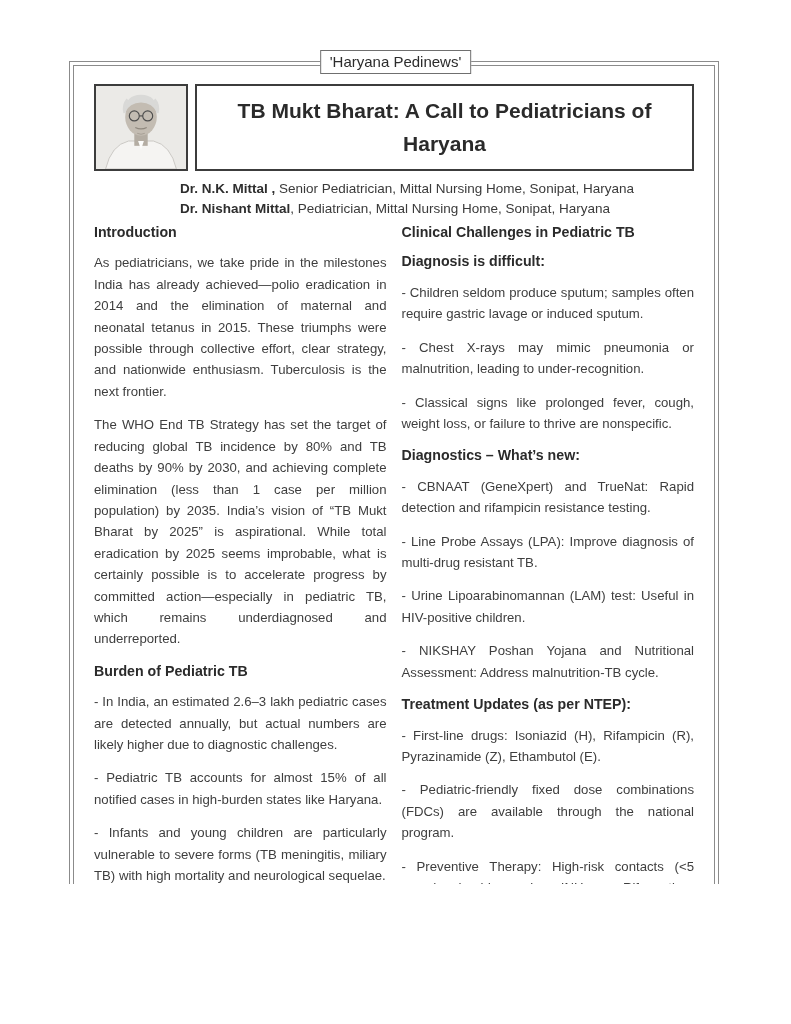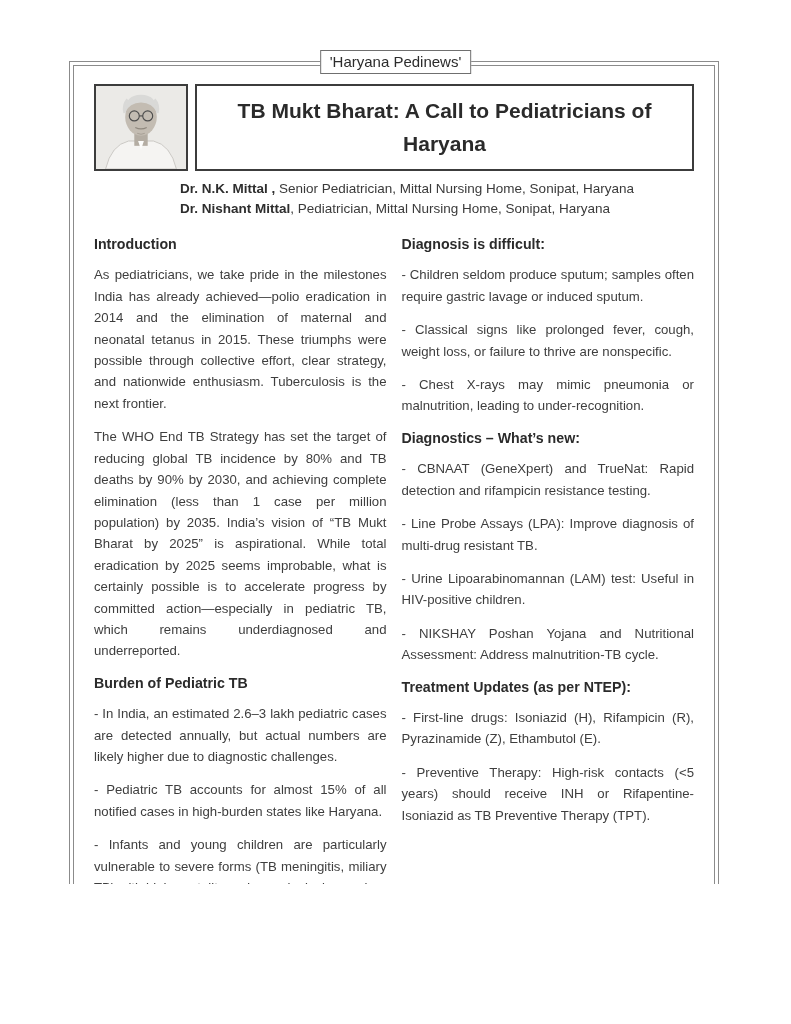--- a/index.html
+++ b/index.html
@@ -101,21 +101,21 @@
   .authors {
     margin: 8px 0 4px 86px;
     font-size: 13.5px;
     line-height: 20px;
     color: #3a3a3a;
   }
   .authors .author-name { font-weight: bold; color: #2e2e2e; }
   .columns {
     display: flex;
     gap: 15px;
-    margin-top: 16px;
+    margin-top: 4px;
   }
   .col { flex: 1; min-width: 0; }
   .col h3 {
     font-size: 14.2px;
     font-weight: bold;
     color: #2b2b2b;
     margin: 0 0 11px 0;
     line-height: 1.3;
   }
   .col p {
@@ -172,31 +172,33 @@
           <h3>Introduction</h3>
           <p>As pediatricians, we take pride in the milestones India has already achieved—polio eradication in 2014 and the elimination of maternal and neonatal tetanus in 2015. These triumphs were possible through collective effort, clear strategy, and nationwide enthusiasm. Tuberculosis is the next frontier.</p>
           <p>The WHO End TB Strategy has set the target of reducing global TB incidence by 80% and TB deaths by 90% by 2030, and achieving complete elimination (less than 1 case per million population) by 2035. India’s vision of “TB Mukt Bharat by 2025” is aspirational. While total eradication by 2025 seems improbable, what is certainly possible is to accelerate progress by committed action—especially in pediatric TB, which remains underdiagnosed and underreported.</p>
           <h3>Burden of Pediatric TB</h3>
           <p>- In India, an estimated 2.6–3 lakh pediatric cases are detected annually, but actual numbers are likely higher due to diagnostic challenges.</p>
           <p>- Pediatric TB accounts for almost 15% of all notified cases in high-burden states like Haryana.</p>
           <p>- Infants and young children are particularly vulnerable to severe forms (TB meningitis, miliary TB) with high mortality and neurological sequelae.</p>
         </div>
 
         <div class="col">
+          <h3>Clinical Challenges in Pediatric TB</h3>
           <h3>Diagnosis is difficult:</h3>
           <p>- Children seldom produce sputum; samples often require gastric lavage or induced sputum.</p>
+          <p>- Chest X-rays may mimic pneumonia or malnutrition, leading to under-recognition.</p>
           <p>- Classical signs like prolonged fever, cough, weight loss, or failure to thrive are nonspecific.</p>
-          <p>- Chest X-rays may mimic pneumonia or malnutrition, leading to under-recognition.</p>
           <h3>Diagnostics – What’s new:</h3>
           <p>- CBNAAT (GeneXpert) and TrueNat: Rapid detection and rifampicin resistance testing.</p>
           <p>- Line Probe Assays (LPA): Improve diagnosis of multi-drug resistant TB.</p>
           <p>- Urine Lipoarabinomannan (LAM) test: Useful in HIV-positive children.</p>
           <p>- NIKSHAY Poshan Yojana and Nutritional Assessment: Address malnutrition-TB cycle.</p>
           <h3>Treatment Updates (as per NTEP):</h3>
           <p>- First-line drugs: Isoniazid (H), Rifampicin (R), Pyrazinamide (Z), Ethambutol (E).</p>
+          <p>- Pediatric-friendly fixed dose combinations (FDCs) are available through the national program.</p>
           <p>- Preventive Therapy: High-risk contacts (&lt;5 years) should receive INH or Rifapentine-Isoniazid as TB Preventive Therapy (TPT).</p>
         </div>
 
       </div>
 
     </div>
   </div>
 
   <div class="page-number">11</div>
 

